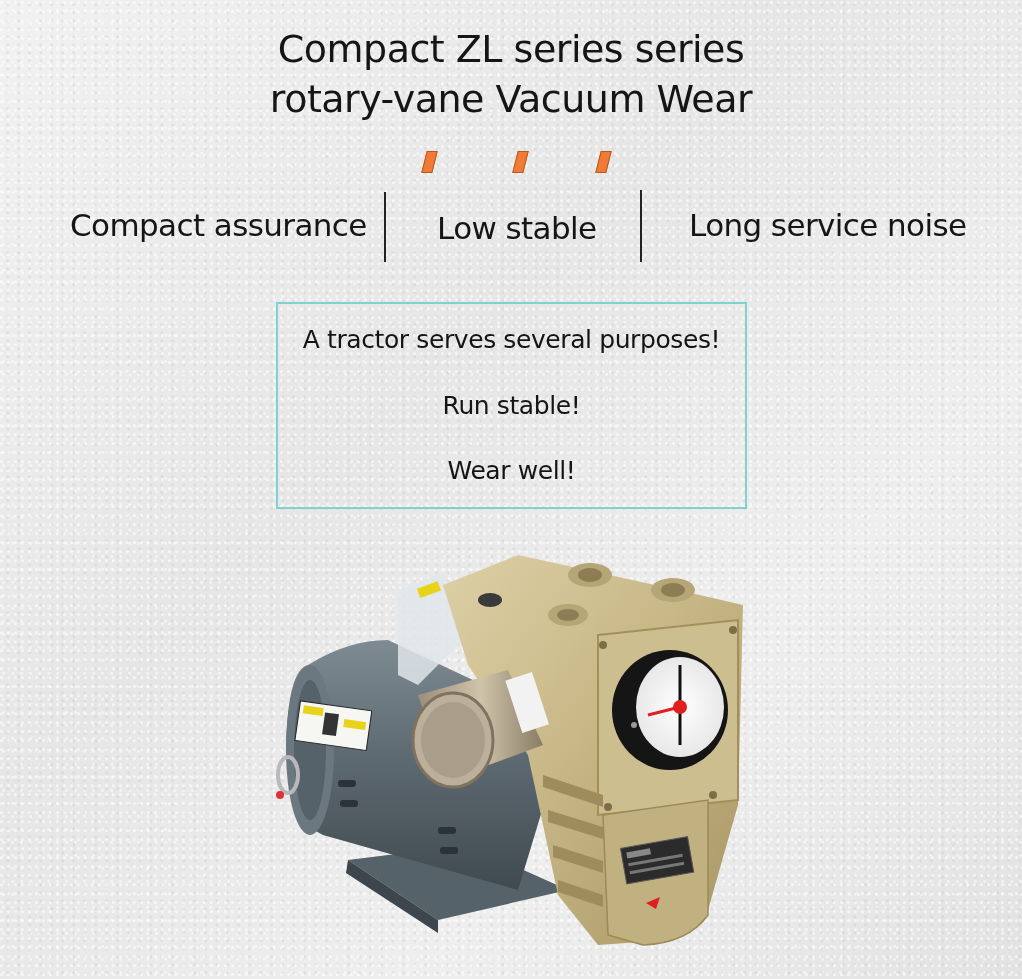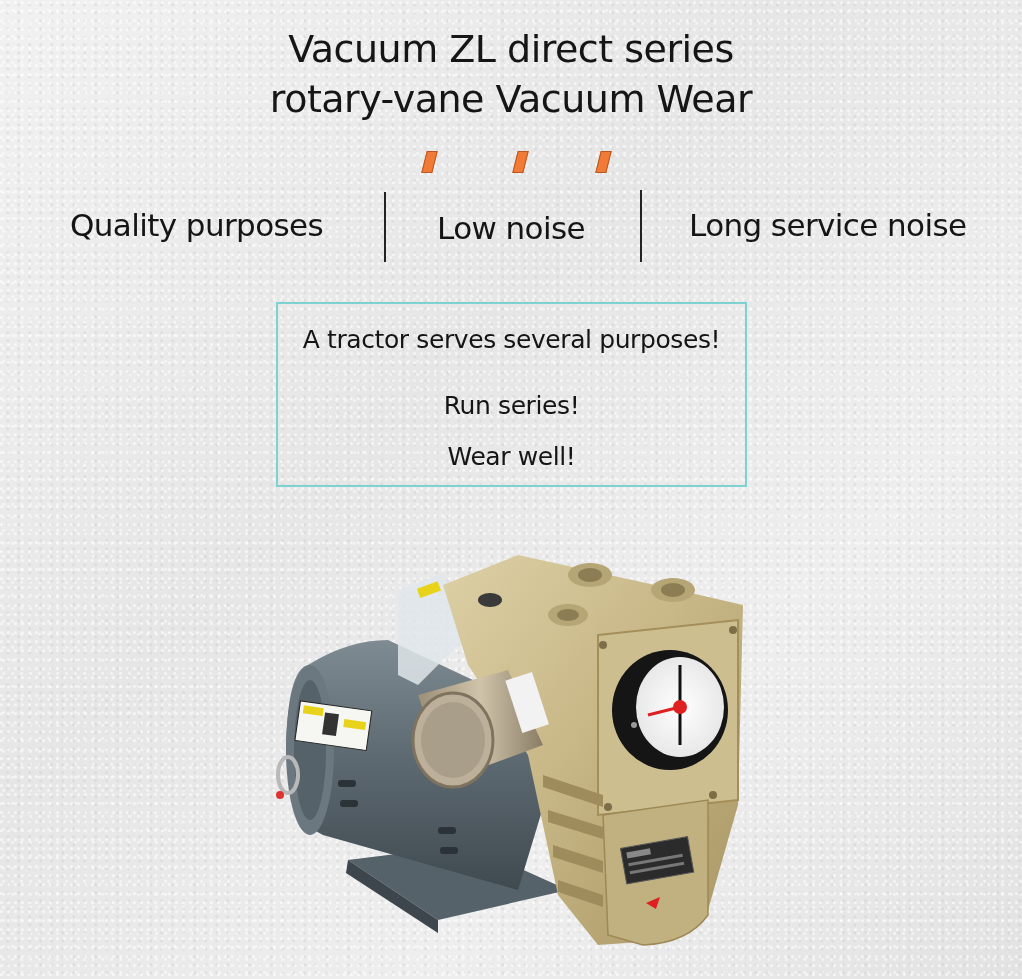--- a/index.html
+++ b/index.html
@@ -26,55 +26,55 @@
       position: absolute; width: 11px; height: 22px; background: #f07a36;
       border: 1px solid #b8571f; transform: skewX(-14deg);
     }
     .features { position: absolute; top: 190px; left: 0; width: 1022px; height: 75px; }
     .feature {
       position: absolute; top: 14px; font-size: 31px; line-height: 42px;
       letter-spacing: -0.6px; white-space: nowrap;
     }
     .vdivider { position: absolute; width: 2px; background: #222; }
     .info-box {
-      position: absolute; left: 276px; top: 302px; width: 471px; height: 185px;
+      position: absolute; left: 276px; top: 302px; width: 471px; height: 207px;
       border: 2px solid #7ed3d0;
     }
     .info-line {
       position: absolute; left: 0; width: 100%; text-align: center;
       font-size: 25px; line-height: 34px; letter-spacing: -0.4px;
     }
     .product { position: absolute; left: 268px; top: 545px; width: 505px; height: 425px; }
   </style>
 </head>
 <body>
 
 <div class="title">
-  <span>Vacuum ZL direct series</span>
+  <span>Compact ZL series series</span>
   <span>rotary-vane Vacuum Wear</span>
 </div>
 
 <div class="accents">
   <div class="accent" style="left:424px;"></div>
   <div class="accent" style="left:515px;"></div>
   <div class="accent" style="left:598px;"></div>
 </div>
 
 <div class="features">
-  <div class="feature" style="left:70px; top:14px;">Quality purposes</div>
+  <div class="feature" style="left:70px; top:14px;">Compact assurance</div>
   <div class="vdivider" style="left:384px; top:2px; height:70px;"></div>
-  <div class="feature" style="left:437px; top:17px;">Low noise</div>
+  <div class="feature" style="left:437px; top:17px;">Low stable</div>
   <div class="vdivider" style="left:640px; top:0px; height:72px;"></div>
   <div class="feature" style="left:689px; top:14px;">Long service noise</div>
 </div>
 
 <div class="info-box">
   <div class="info-line" style="top:19px;">A tractor serves several purposes!</div>
-  <div class="info-line" style="top:85px;">Run series!</div>
-  <div class="info-line" style="top:136px;">Wear well!</div>
+  <div class="info-line" style="top:85px;">Run stable!</div>
+  <div class="info-line" style="top:150px;">Wear well!</div>
 </div>
 
 <div class="product">
   <svg width="505" height="425" viewBox="0 0 505 425">
     <defs>
       <linearGradient id="motorGrad" x1="0" y1="0" x2="0" y2="1">
         <stop offset="0" stop-color="#7f8b93"></stop>
         <stop offset="0.45" stop-color="#5f6b73"></stop>
         <stop offset="1" stop-color="#3f4950"></stop>
       </linearGradient>

